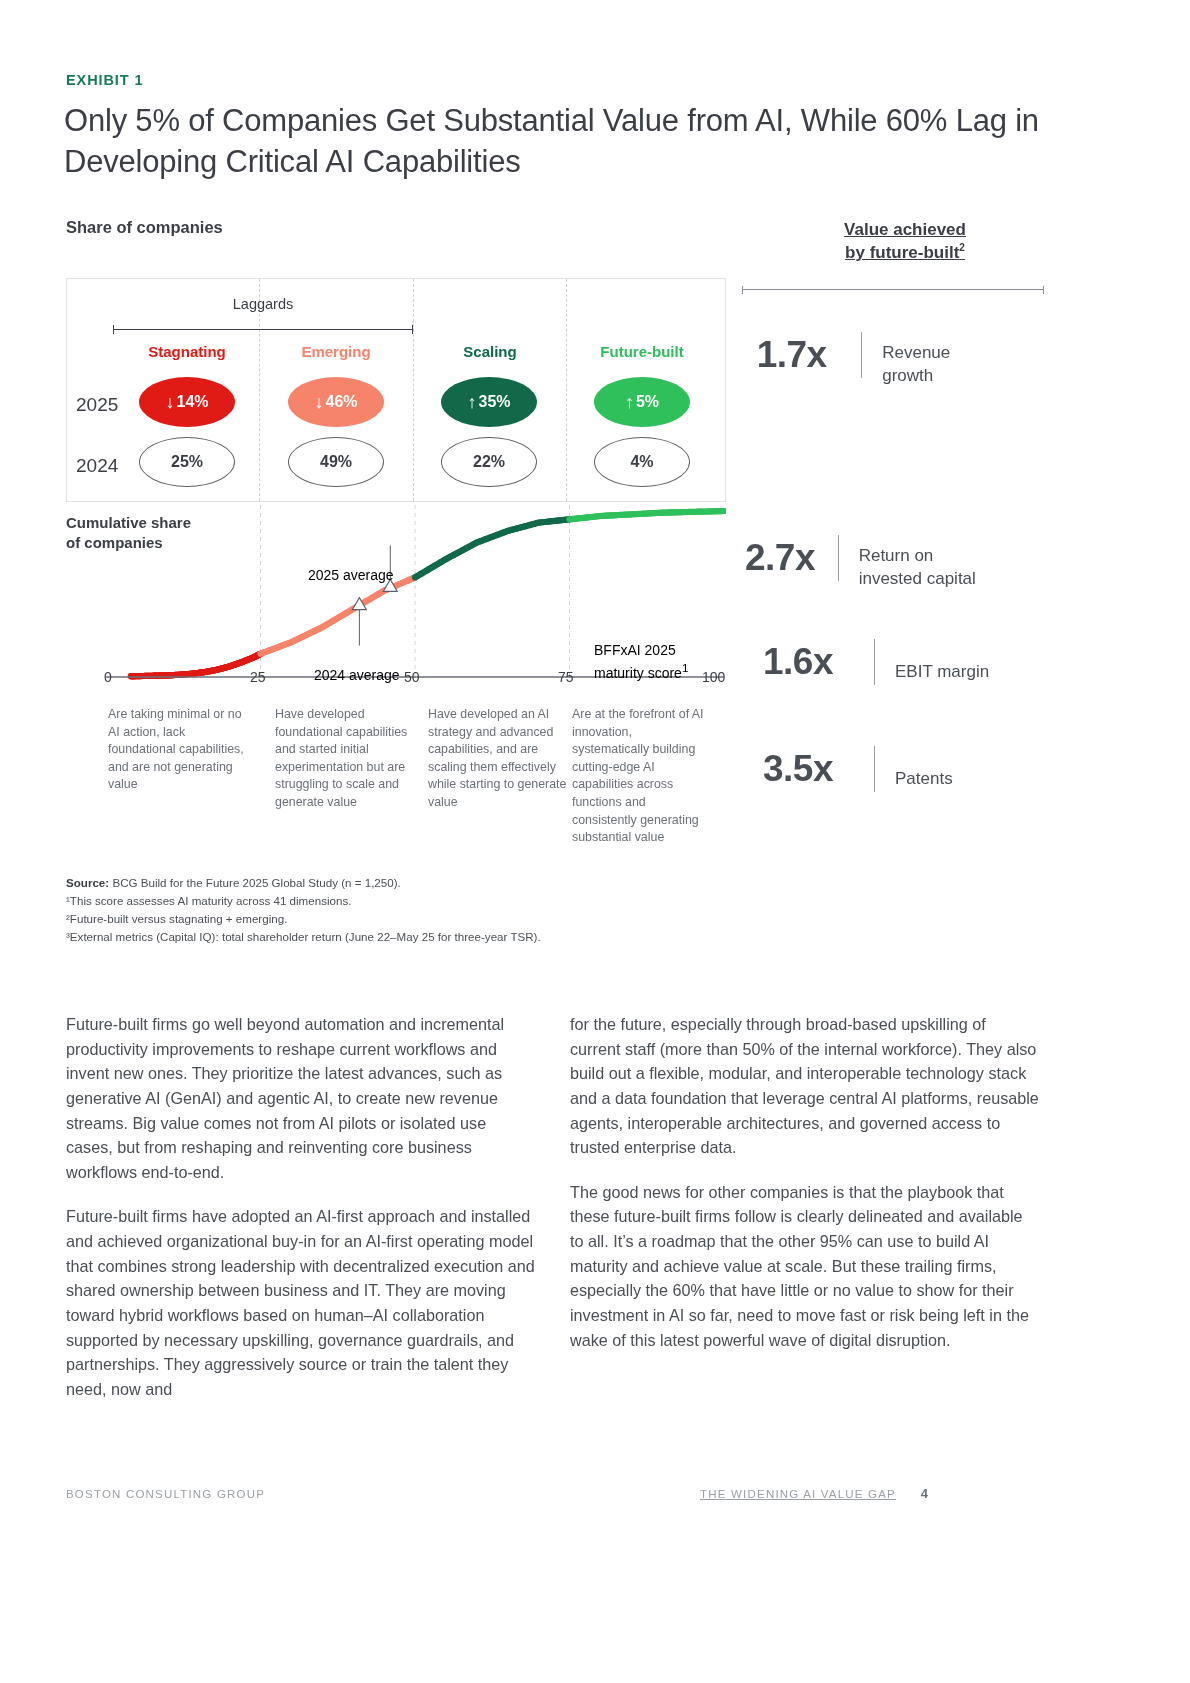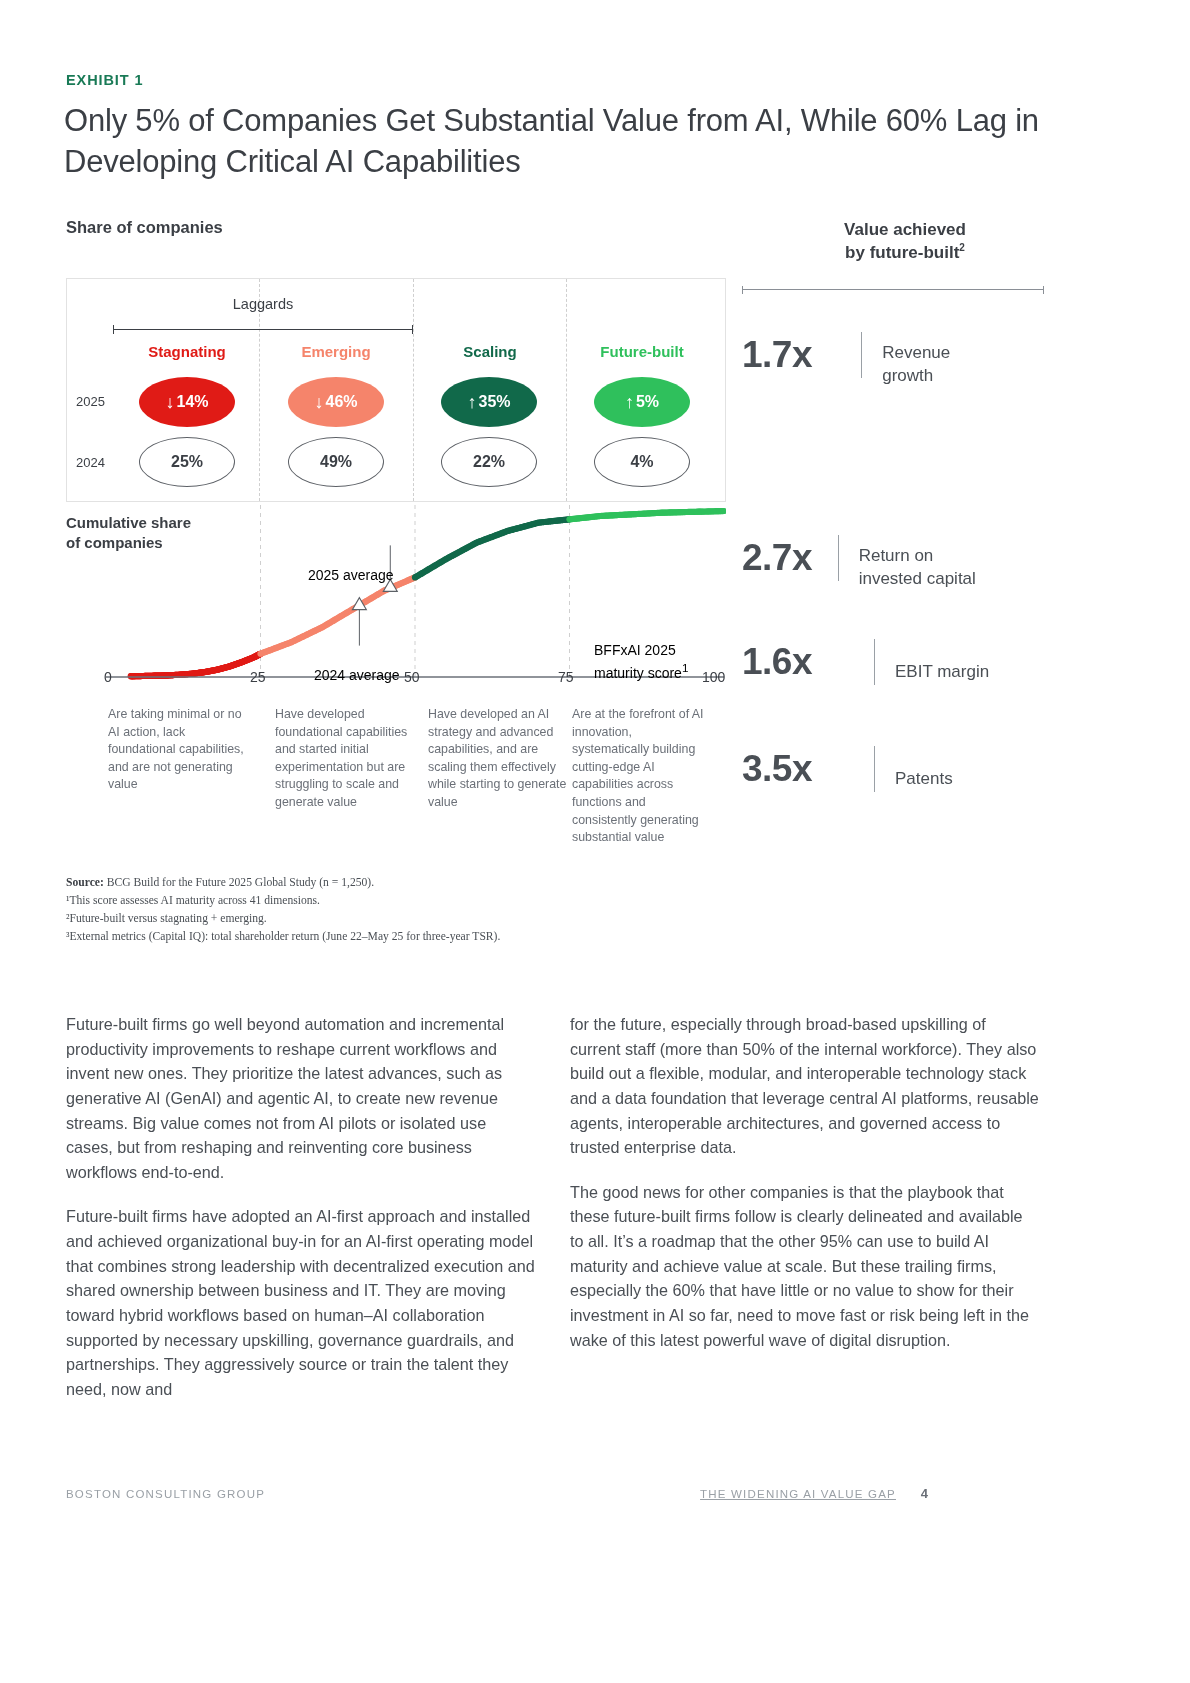--- a/index.html
+++ b/index.html
@@ -25,21 +25,21 @@
   }
 
   
   .share-heading {
     position: absolute; left: 66px; top: 218px;
     font-size: 16.5px; font-weight: bold; color: #3b3f45;
   }
   .value-heading {
     position: absolute; left: 760px; top: 218px; width: 290px;
     text-align: center; font-size: 17px; font-weight: bold;
-    line-height: 1.38; color: #3b3f45;
+    line-height: 1.38; color: #3b3f45; text-decoration: underline;
   }
   .value-heading sup { font-size: 10px; }
 
   
   .panel-box {
     position: absolute; left: 66px; top: 278px;
     width: 660px; height: 224px;
     border: 1px solid #e2e2e2; background: #fff;
   }
   .panel-divider {
@@ -61,21 +61,21 @@
   .laggards-bracket .cap {
     position: absolute; top: 0; width: 0; height: 9px;
     border-left: 1.4px solid #3b3f45;
   }
 
   .seg-label {
     position: absolute; top: 343px; width: 160px; text-align: center;
     font-size: 15px; font-weight: bold;
   }
   .row-year {
-    position: absolute; font-size: 13px; color: #3b3f45;
+    position: absolute; font-size: 19px; color: #3b3f45;
   }
   .bubble {
     position: absolute; width: 96px; height: 50px; border-radius: 50%;
     display: flex; align-items: center; justify-content: center;
     font-size: 16px; font-weight: bold;
   }
   .bubble.filled { color: #ffffff; }
   .bubble.hollow {
     background: #fff; border: 1.3px solid #5c6066; color: #3b3f45;
   }
@@ -99,37 +99,37 @@
 
   
   .desc {
     position: absolute; top: 706px; width: 140px;
     font-size: 12.4px; line-height: 1.42; color: #6b7078;
   }
 
   
   .source {
     position: absolute; left: 66px; top: 874px; width: 680px;
-    font-size: 11.6px; line-height: 1.56; color: #4a4f55; font-family: Liberation Serif, serif;
+    font-size: 11.6px; line-height: 1.56; color: #4a4f55;
   }
   .source b { color: #3b3f45; }
 
   
   .rail-rule {
     position: absolute; left: 742px; top: 286px; width: 302px; height: 8px;
   }
   .rail-rule .hline {
     position: absolute; left: 0; top: 3px; width: 100%; border-top: 1.4px solid #8a8f96;
   }
   .rail-rule .cap {
     position: absolute; top: 0; width: 0; height: 8px; border-left: 1.4px solid #8a8f96;
   }
   .metric { position: absolute; left: 742px; display: flex; align-items: center; }
   .metric .num {
-    width: 112px; text-align: left; font-size: 37px; font-weight: bold;
+    width: 112px; text-align: center; font-size: 37px; font-weight: bold;
     color: #4a4f55; letter-spacing: -0.5px;
   }
   .metric .bar {
     width: 1px; height: 46px; background: #9aa0a6; margin: 0 20px;
   }
   .metric .lbl {
     font-size: 17px; line-height: 1.35; color: #4a4f55; margin-top: 20px;
   }
   .metric .lbl sup { font-size: 10px; }
 

